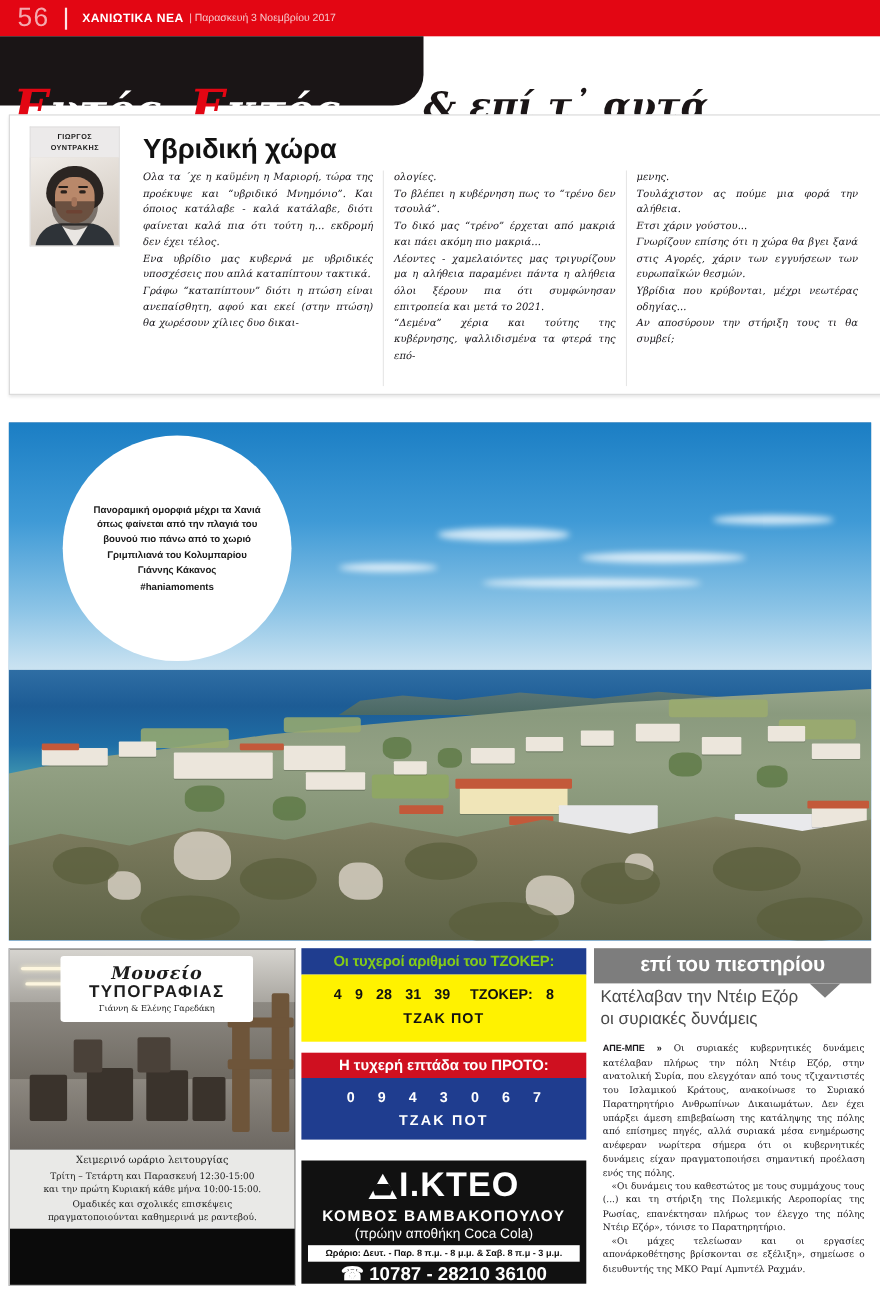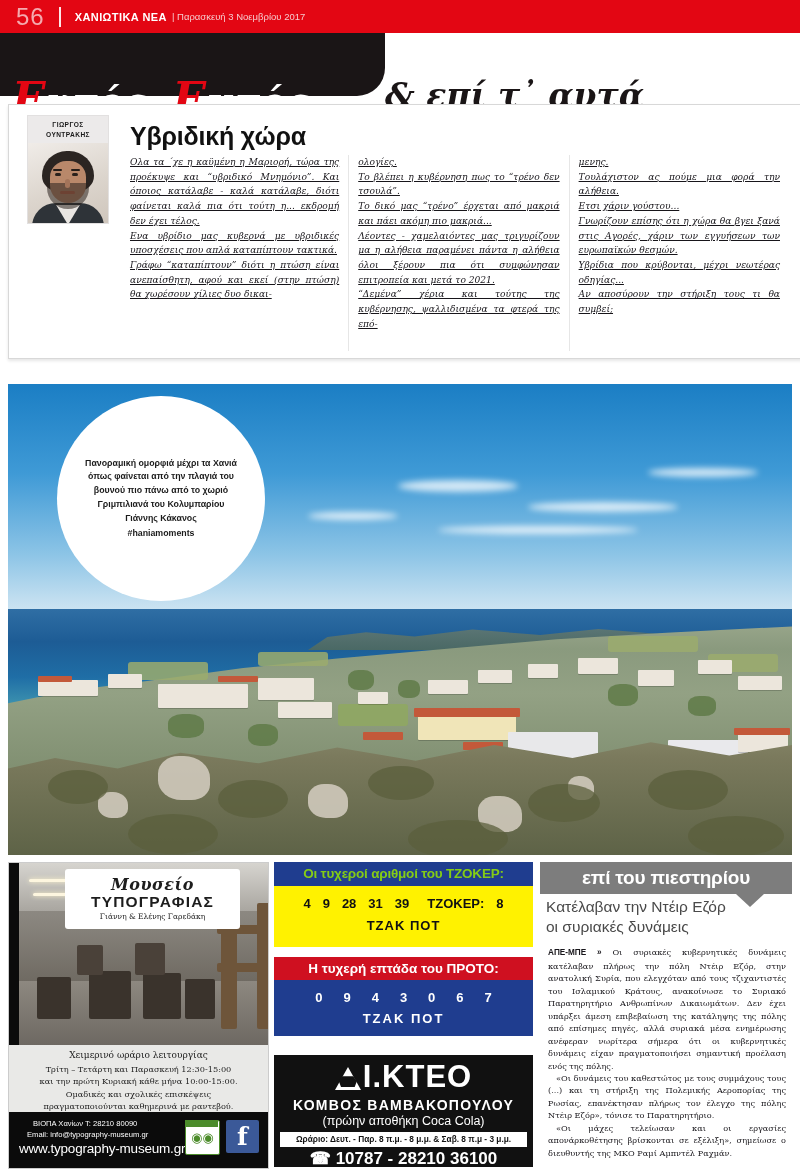--- a/index.html
+++ b/index.html
@@ -90,21 +90,21 @@
   }
   .cols{
     position:absolute;left:121px;top:50px;width:650px;height:196px;
     display:flex;gap:9px;
   }
   .col{
     width:214px;font-family:"DejaVu Serif", serif;font-style:italic;
     font-size:9.1px;line-height:1.62;color:#17151a;text-align:justify;
     hyphens:auto;
   }
-  .col p{margin:0 0 0 0;text-decoration:underline;}
+  .col p{margin:0 0 0 0;}
   .col.c2,.col.c3{border-left:1px solid #e6e6e6;padding-left:9px;width:206px;}
 
   
   .photo{
     position:absolute;left:8px;top:384px;width:784px;height:471px;
     overflow:hidden;background:#1d6fb0;
   }
   .sky{position:absolute;left:0;top:0;width:784px;height:236px;
     background:linear-gradient(180deg,#1b7ec4 0%,#3f9ad6 38%,#8cc4e6 72%,#c3dff0 92%,#d6e8f3 100%);}
   .cloud{position:absolute;background:rgba(255,255,255,.75);border-radius:50%;filter:blur(3px);}
@@ -159,21 +159,21 @@
 
   
   .bottom{position:absolute;left:0;top:862px;width:800px;height:311px;}
 
   
   .museum{
     position:absolute;left:8px;top:0;width:259px;height:305px;
     background:#0b0b0b;overflow:hidden;border:1px solid #ccc;
   }
   .mus-photo{
-    position:absolute;left:10px;top:0;width:259px;height:182px;
+    position:absolute;left:0;top:0;width:259px;height:182px;
     background:linear-gradient(180deg,#9a9893 0%,#8a867f 30%,#6f6a62 65%,#55514b 100%);
     overflow:hidden;
   }
   .mus-ceiling{position:absolute;left:0;top:0;width:259px;height:48px;background:linear-gradient(180deg,#d6d4cf,#a9a6a0);}
   .mus-lamp{position:absolute;height:3px;background:#fdf6df;border-radius:2px;box-shadow:0 0 5px #fff6cf;}
   .mus-floor{position:absolute;left:0;top:118px;width:259px;height:64px;background:linear-gradient(180deg,#8d8880,#6d6862);}
   .mus-press{position:absolute;background:#3a332c;border-radius:2px;}
   .mus-wood{position:absolute;background:#6e553a;border-radius:2px;}
   .mus-logo{
     position:absolute;left:46px;top:6px;width:175px;height:60px;
@@ -450,30 +450,20 @@
           <div class="mus-sub">Γιάννη &amp; Ελένης Γαρεδάκη</div>
         </div>
       </div>
       <div class="mus-hours">
         <div class="mus-h-title">Χειμερινό ωράριο λειτουργίας</div>
         <div class="mus-h-line">Τρίτη – Τετάρτη και Παρασκευή 12:30-15:00</div>
         <div class="mus-h-line">και την πρώτη Κυριακή κάθε μήνα 10:00-15:00.</div>
         <div class="mus-h-line">Ομαδικές και σχολικές επισκέψεις</div>
         <div class="mus-h-line">πραγματοποιούνται καθημερινά με ραντεβού.</div>
       </div>
-      <div class="mus-contact">
-        <div class="mus-c1">ΒΙΟΠΑ Χανίων Τ: 28210 80090</div>
-        <div class="mus-c2">Email: info@typography-museum.gr</div>
-        <div class="mus-c3">www.typography-museum.gr</div>
-        <div class="ta-badge">
-            <span class="ta-owl">◉◉</span>
-          </div>
-        <div class="ta-top"></div>
-        <div class="fb-badge">f</div>
-      </div>
     </div>
 
     <div class="lotto">
       <div class="joker-head">Οι τυχεροί αριθμοί του ΤΖΟΚΕΡ:</div>
       <div class="joker-body">
         <div class="joker-nums">
           <span>4</span>
           <span>9</span>
           <span>28</span>
           <span>31</span>

